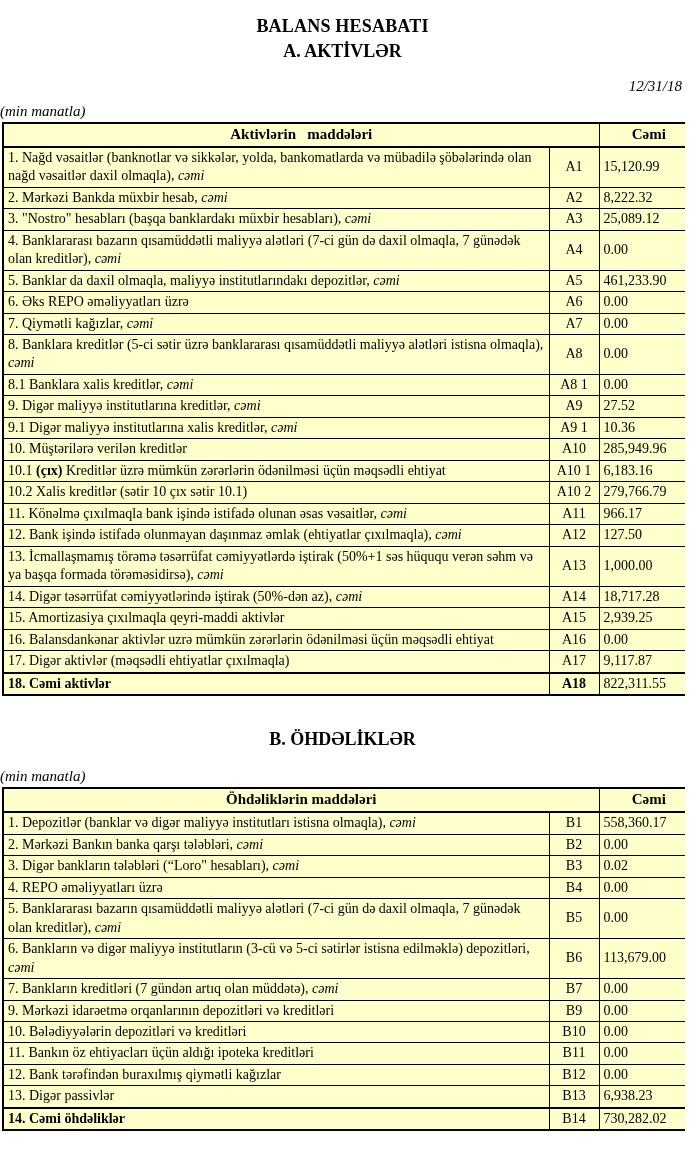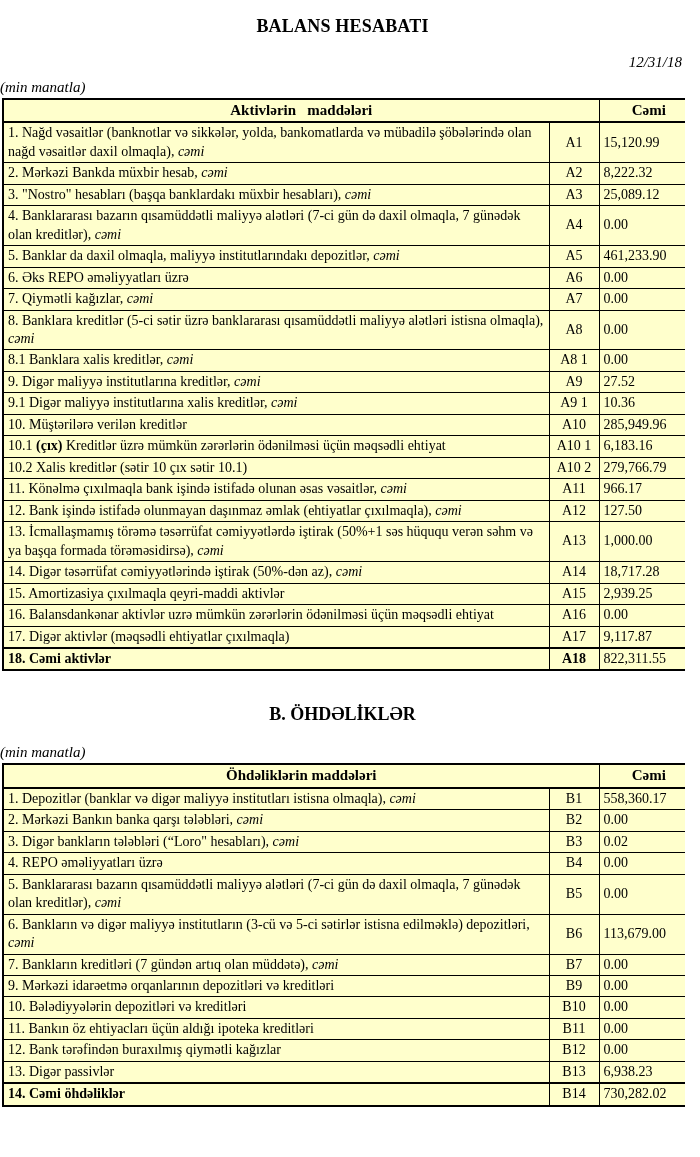--- a/index.html
+++ b/index.html
@@ -59,20 +59,21 @@
 
   .seg-i { font-style: italic; }
   .seg-b { font-weight: bold; }
 </style>
 </head>
 <body>
 
 <div class="page">
 
   <div class="report-title">BALANS HESABATI</div>
+  <div class="section-heading heading-a">A. AKTİVLƏR</div>
 
   <div class="date-line">12/31/18</div>
   <div class="units-note">(min manatla)</div>
 
   <table class="fin-table">
     <colgroup>
         <col class="col-label">
         <col class="col-code">
         <col class="col-value">
       </colgroup>

